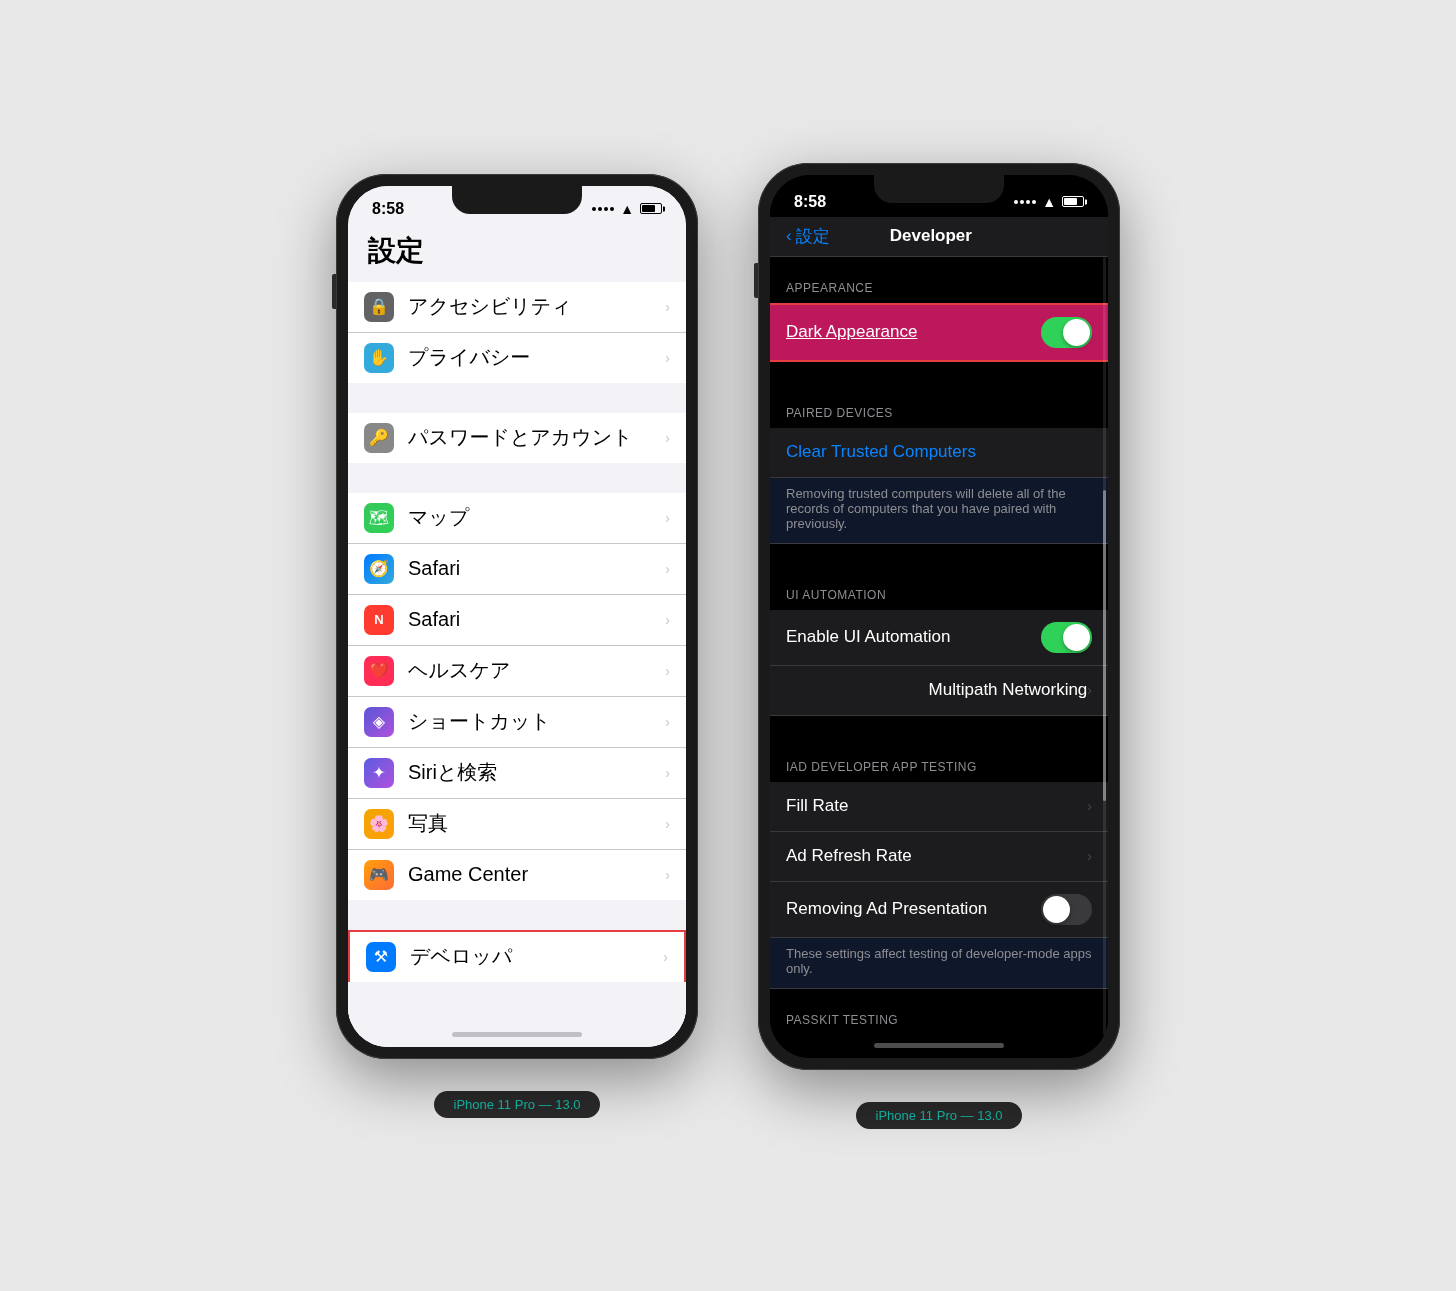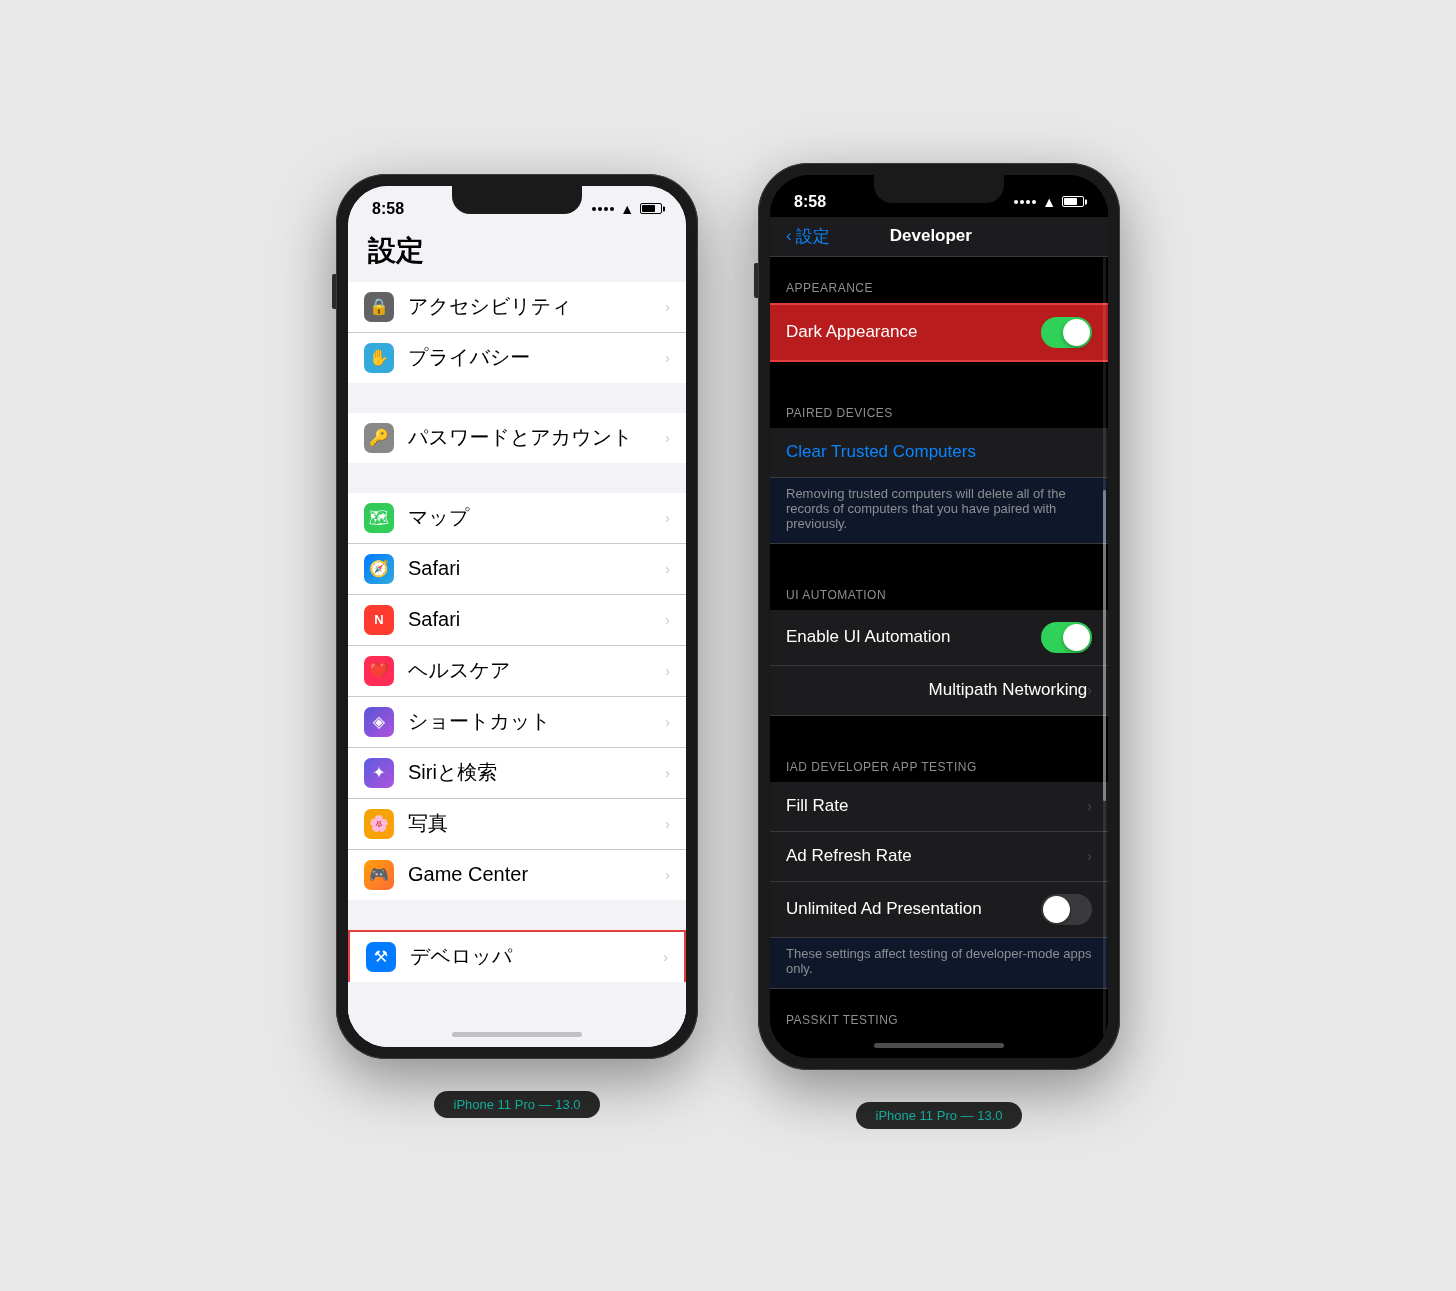--- a/index.html
+++ b/index.html
@@ -503,21 +503,21 @@
           <span>‹</span>
           <span>設定</span>
         </div>
         <div class="dark-nav-title">Developer</div>
       </div>
 
       <div style="overflow:hidden;max-height:820px;position:relative;">
 
         <div class="dark-section-gap" style="height:8px;"></div>
         <div class="dark-section-header">APPEARANCE</div>
-        <div class="dark-row dark-highlighted" style="background:#b91c1c;">
+        <div class="dark-row dark-highlighted" style="background:#be185d;text-decoration:underline;">
           <span class="dark-row-label">Dark Appearance</span>
           <div class="toggle toggle-on">
             <div class="toggle-knob"></div>
           </div>
         </div>
         <div class="dark-section-gap"></div>
 
         <div class="dark-section-header">PAIRED DEVICES</div>
         <div class="dark-row" style="background:#1c1c1e;">
           <span class="dark-row-blue">Clear Trusted Computers</span>
@@ -541,21 +541,21 @@
         <div class="dark-section-header">IAD DEVELOPER APP TESTING</div>
         <div class="dark-row" style="background:#1c1c1e;align-items:center;">
           <span class="dark-row-label">Fill Rate</span>
           <span class="dark-chevron">›</span>
         </div>
         <div class="dark-row" style="background:#1c1c1e;">
           <span class="dark-row-label">Ad Refresh Rate</span>
           <span class="dark-chevron">›</span>
         </div>
         <div class="dark-row" style="background:#1c1c1e;">
-          <span class="dark-row-label">Unlimited Ad Presentation</span>
+          <span class="dark-row-label">Removing Ad Presentation</span>
           <div class="toggle toggle-off">
             <div class="toggle-knob"></div>
           </div>
         </div>
         <div class="dark-row-desc">These settings affect testing of developer-mode apps only.</div>
         <div class="dark-section-gap" style="height:8px;"></div>
 
         <div class="dark-section-header">PASSKIT TESTING</div>
 
         <div class="scrollbar-track">

